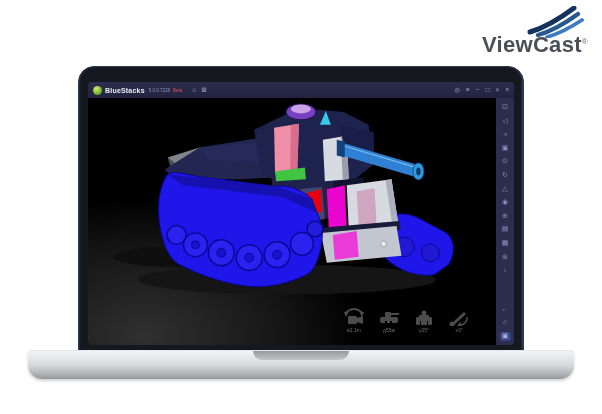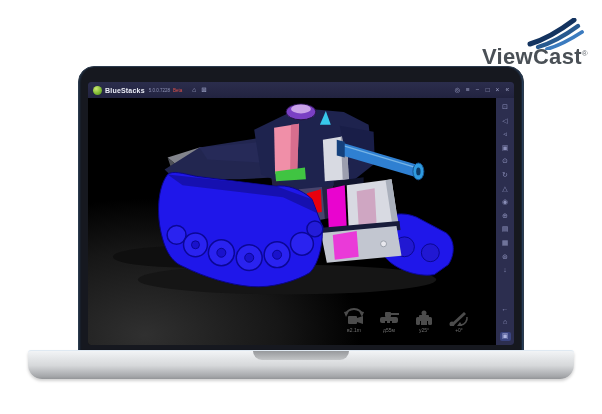--- a/index.html
+++ b/index.html
@@ -1,20 +1,20 @@
 <!DOCTYPE html>
 <html><head>
 <meta charset="utf-8">
 <style>
   html,body{margin:0;padding:0;background:#fff;}
   .stage{position:relative;width:602px;height:414px;background:#ffffff;overflow:hidden;
          font-family:"Liberation Sans",sans-serif;}
 
   
-  .brand{position:absolute;top:16px;right:10px;width:160px;height:54px;}
+  .brand{position:absolute;top:4px;right:10px;width:160px;height:54px;}
   .brand-swoosh{position:absolute;top:2px;right:4px;width:72px;height:32px;}
   .brand-text{position:absolute;bottom:0px;right:4px;font-size:22px;font-weight:bold;
               color:#4a5056;letter-spacing:.3px;}
   .brand-text sup{font-size:8px;font-weight:normal;color:#6a7076;}
 
   
   .bezel{position:absolute;left:78px;top:66px;width:446px;height:286px;background:#16181f;
          border-radius:16px 16px 0 0;border:1px solid #2b3a4c;box-sizing:border-box;
          box-shadow:inset -2px 0 2px -1px rgba(70,130,200,.45), inset 2px 0 2px -1px rgba(70,130,200,.25);}
   .screen{position:absolute;left:9px;top:15px;right:9px;bottom:6px;background:#000;overflow:hidden;border-radius:3px;}

